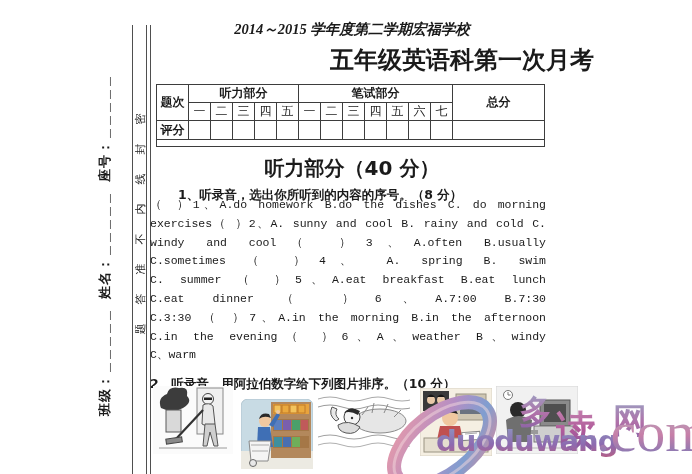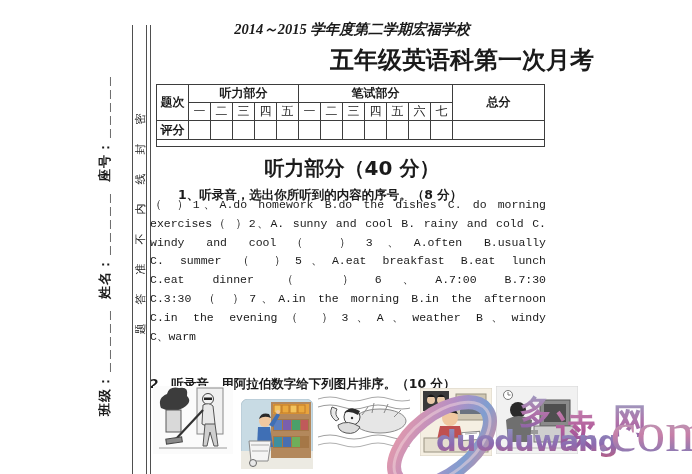--- a/index.html
+++ b/index.html
@@ -158,24 +158,25 @@
 </tbody>
   </table>
 
 <div class="sec-head">听力部分（40 分）</div>
 <div class="q-line" style="top:187px;padding-left:28px;">1、听录音，选出你所听到的内容的序号。（8 分）</div>
 
 <div class="opts">
   <div class="ol">（     ）1、A.do homework B.do the dishes C. do morning</div>
   <div class="ol">exercises（    ）2、A. sunny and cool B. rainy and cold C.</div>
   <div class="ol">windy and cool（    ）3、A.often B.usually</div>
+  <div class="ol">C.sometimes （   ）4、 A. spring B. swim</div>
   <div class="ol">C. summer （    ）5、A.eat breakfast B.eat lunch</div>
   <div class="ol">C.eat dinner （    ）6、A.7:00 B.7:30</div>
   <div class="ol">C.3:30 （    ）7、A.in the morning B.in the afternoon</div>
-  <div class="ol">C.in the evening（    ）3、A、weather B、windy</div>
+  <div class="ol">C.in the evening（    ）6、A、weather B、windy</div>
   <div class="ol last">C、warm</div>
 </div>
 
 <div class="q-line" style="top:376px;">2、听录音，用阿拉伯数字给下列图片排序。（10 分）</div>
 
 <div class="pic" style="left:153px;top:386px;">
   <svg width="80" height="68" viewBox="0 0 80 68">
     <rect x="0" y="0" width="80" height="68" fill="#fbfbfb"></rect>
     <rect x="44" y="2" width="26" height="46" fill="#f0f0f0" stroke="#8a8a8a"></rect>
     <path d="M8 22 q-4 -10 6 -14 q2 -8 12 -6 q10 -2 8 8 q6 6 -4 12 q-10 6 -22 0z" fill="#3c3c3c"></path>

